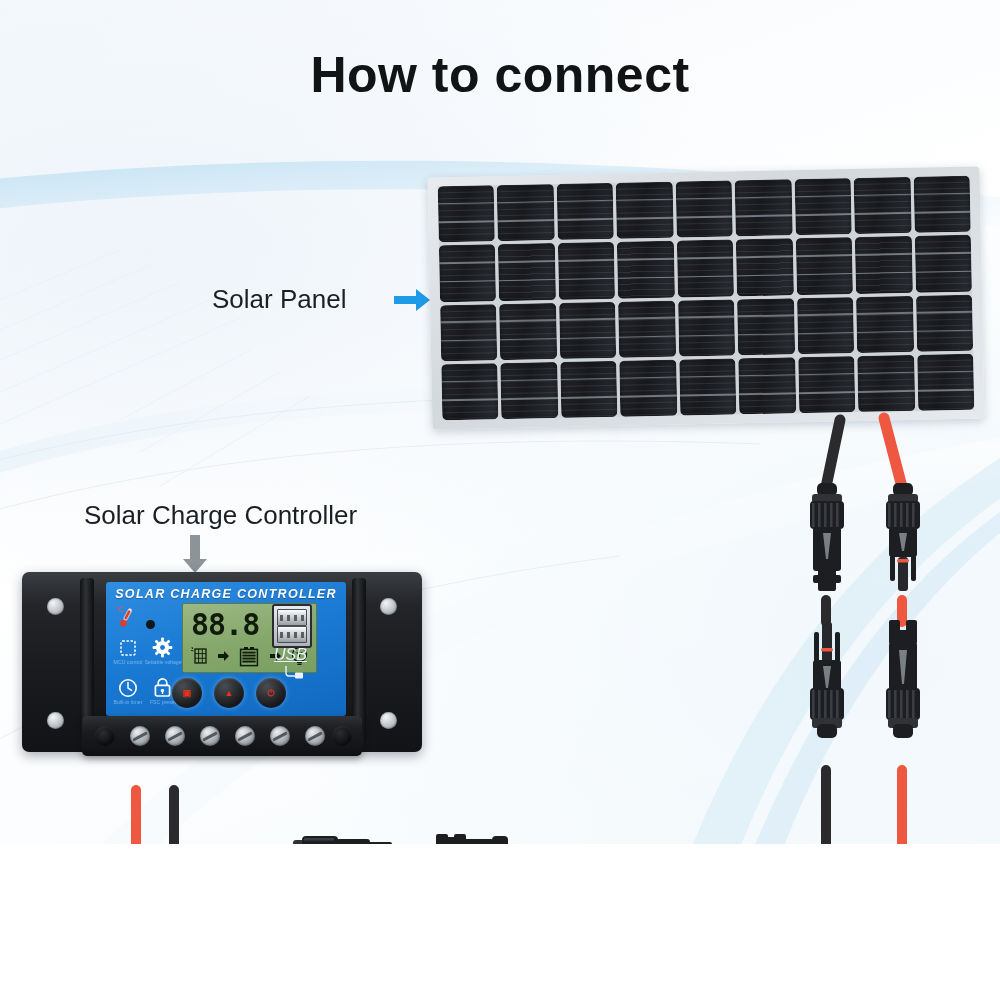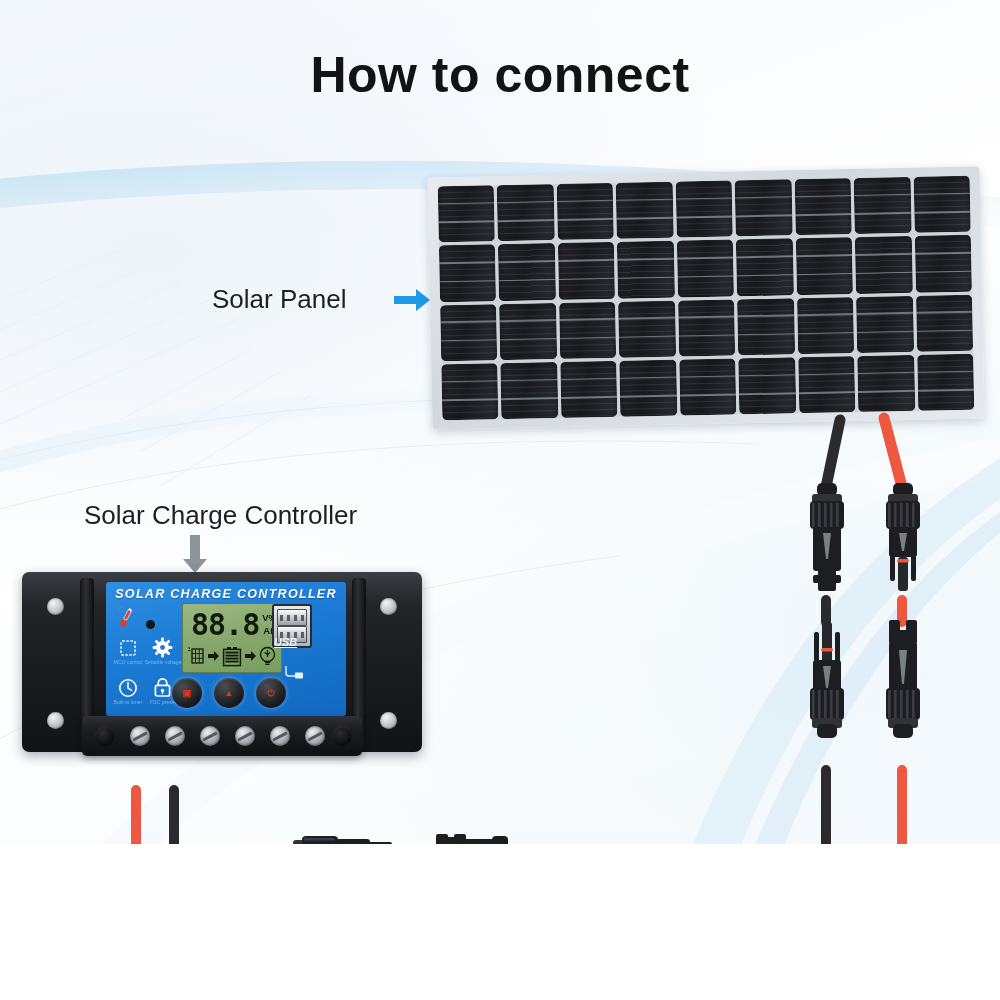--- a/index.html
+++ b/index.html
@@ -71,41 +71,41 @@
   .mnt.c{left:358px;top:26px;} .mnt.d{left:358px;top:140px;}
 
   .face{position:absolute;left:84px;top:10px;width:240px;height:134px;
     background:linear-gradient(165deg,#2f8ee0 0%,#1a7ad4 45%,#1169c0 100%);
     border-radius:3px;overflow:hidden;}
   .face-title{position:absolute;left:0;right:0;top:5px;text-align:center;
     font-size:12.5px;font-weight:bold;font-style:italic;color:#ffffff;
     letter-spacing:1.3px;text-shadow:0 1px 1px rgba(0,0,0,.3);}
   .lcd{position:absolute;left:76px;top:21px;width:98px;height:68px;
     background:linear-gradient(170deg,#9cb883 0%,#86a86d 50%,#7a9e61 100%);
-    border:1.5px solid #5d7a4b;border-radius:2px;}
+    border:1.5px solid #5d7a4b;border-radius:2px;padding-left:35px;}
   .lcd-digits{position:absolute;left:8px;top:3px;font-size:30px;font-weight:bold;
     color:#101b0c;font-family:"DejaVu Sans Mono", monospace;letter-spacing:-1px;}
   .lcd-unit{position:absolute;right:4px;font-size:9.5px;font-weight:bold;color:#101b0c;}
   .lcd-unit.u1{top:8px;} .lcd-unit.u2{top:21px;}
   .lcd-flow{position:absolute;left:3px;right:3px;bottom:3px;height:26px;
     display:flex;align-items:center;justify-content:space-around;}
 
   .ico{position:absolute;color:rgba(255,255,255,.92);}
   .ico-lbl{position:absolute;font-size:5.2px;color:rgba(190,225,255,.55);
     text-align:center;width:40px;line-height:1.25;}
 
   .usb{position:absolute;left:166px;top:22px;width:40px;height:44px;
     background:linear-gradient(180deg,#e8ebee,#aeb4ba);
     border:2px solid #2a2c2f;border-radius:3px;padding:3px;box-sizing:border-box;
     display:flex;flex-direction:column;justify-content:space-between;}
   .usb-slot{height:16px;background:linear-gradient(180deg,#fbfcfd,#9aa0a6);
     border:1px solid #4a4d51;border-radius:1px;position:relative;}
   .usb-slot::after{content:"";position:absolute;left:2px;right:2px;top:5px;height:6px;
     background:repeating-linear-gradient(90deg,#5a5e63 0 3px,transparent 3px 7px);}
-  .usb-txt{position:absolute;left:168px;top:54px;font-size:11px;font-weight:bold;
+  .usb-txt{position:absolute;left:168px;top:64px;font-size:16px;font-weight:normal;
     font-style:italic;color:#e8f3ff;text-decoration:underline;}
 
   .btn{position:absolute;top:96px;width:30px;height:30px;border-radius:50%;
     background:radial-gradient(circle at 36% 28%,#4a4d52,#17181b 70%);
     box-shadow:0 0 5px rgba(140,200,255,.55),inset 0 1px 2px rgba(255,255,255,.18);
     display:flex;align-items:center;justify-content:center;}
   .btn.b1{left:66px;} .btn.b2{left:108px;} .btn.b3{left:150px;}
   .btn-g{font-size:9px;color:#e8321e;font-weight:bold;}
 
   .term{position:absolute;left:60px;top:144px;width:280px;height:40px;

